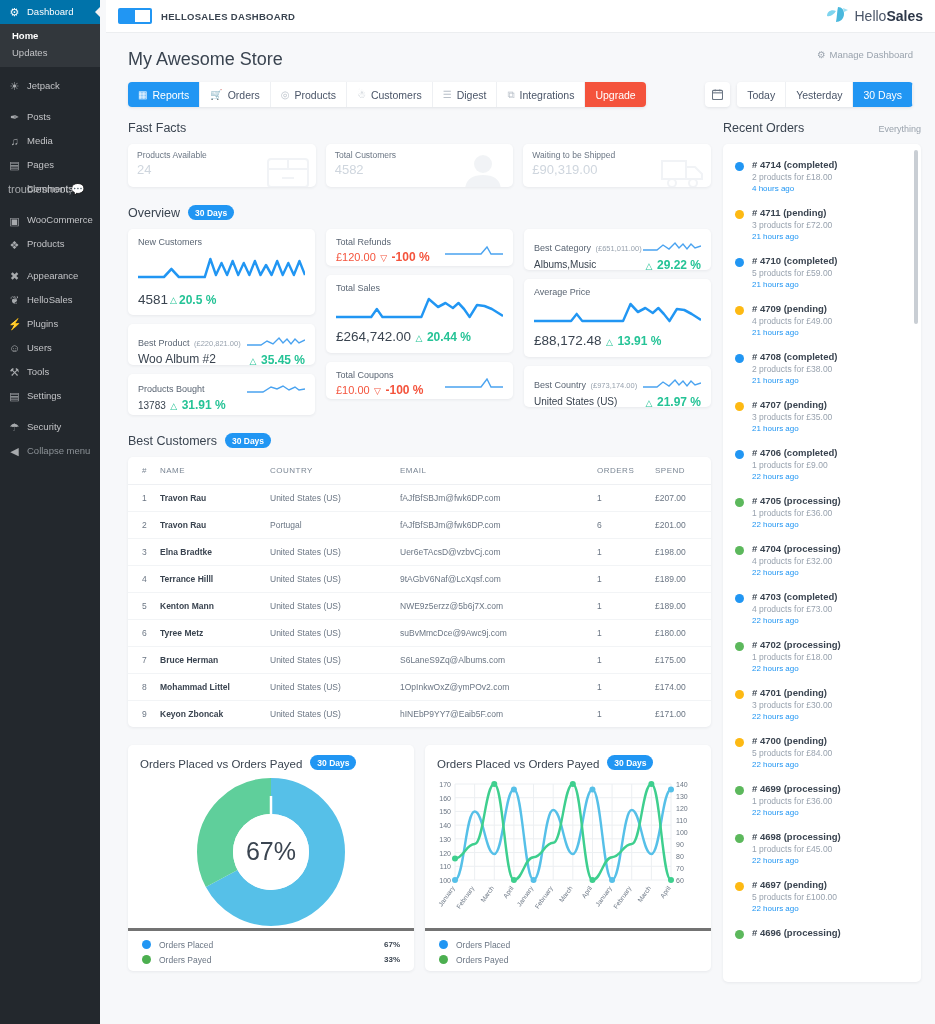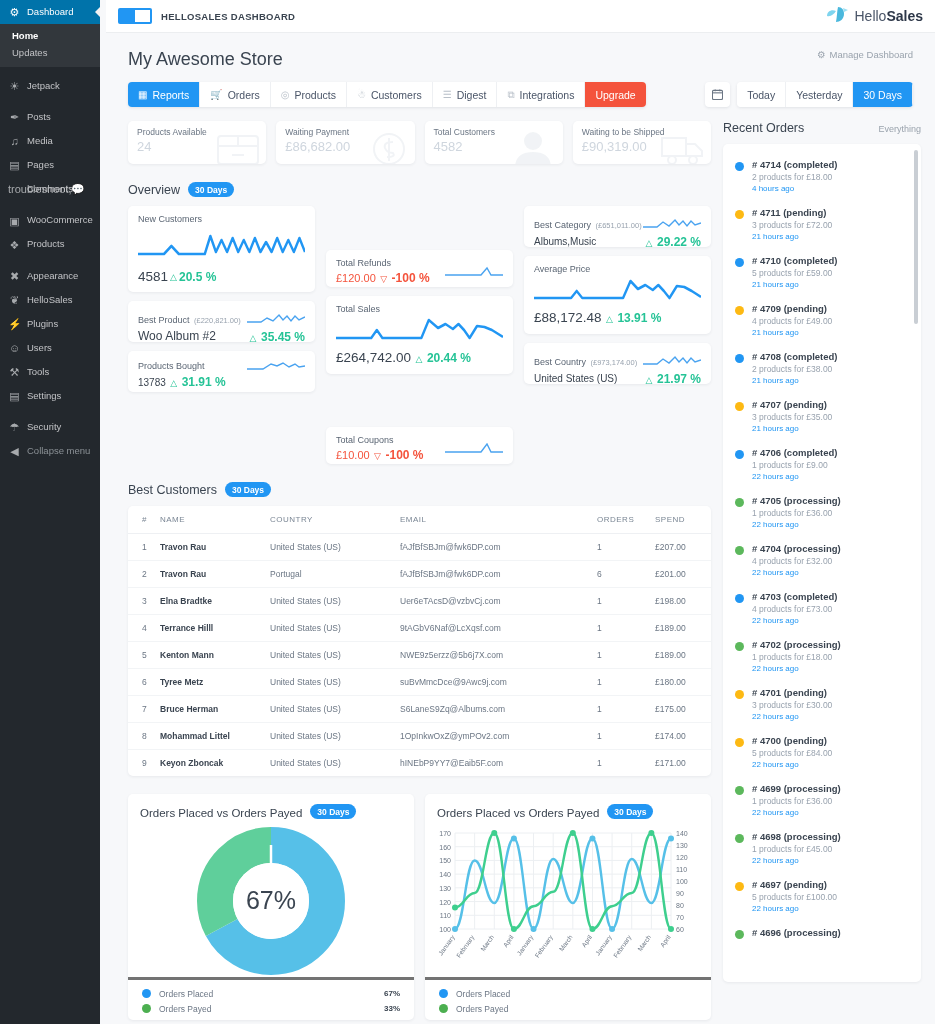--- a/index.html
+++ b/index.html
@@ -103,21 +103,21 @@
   .delta { font-size: 12px; color: #25c396; font-weight: bold; }
   .delta.down { color: #f4533c; }
   .caret { font-size: 9px; }
   .row-between { display: flex; align-items: center; justify-content: space-between; }
   .spark { display: block; }
 
   .card.tall { height: 86px; display: flex; flex-direction: column; }
   .card.tall .spark-wrap { flex: 1; display: flex; align-items: center; }
   .card.mid { height: 78px; display: flex; flex-direction: column; }
   .card.mid .spark-wrap { flex: 1; display: flex; align-items: center; }
-  .card.small { height: 37px; margin-top: 44px; }
+  .card.small { height: 37px; }
   .card.two { height: 41px; }
 
   
   .tbl-wrap { background: #fff; border-radius: 5px; box-shadow: 0 1px 3px rgba(30,40,60,.07); overflow: hidden; margin-bottom: 18px; }
   table { width: 100%; border-collapse: collapse; }
   thead th {
     font-size: 8px; color: #7a8694; font-weight: normal; letter-spacing: .5px;
     text-align: left; padding: 9px 6px; border-bottom: 1px solid #eef0f3;
   }
   tbody td { font-size: 8.5px; color: #6b7684; padding: 8px 6px; border-bottom: 1px solid #f2f4f6; }
@@ -300,38 +300,30 @@
           <button class="tbtn">Yesterday</button>
           <button class="tbtn active">30 Days</button>
         </div>
       </div>
     </div>
 
     <div class="content">
 
       <div class="left-col">
 
+        <div class="sec-title">Fast Facts</div>
         <div class="ff-row">
           <div class="ff-card">
             <div class="ff-label">Products Available</div>
             <div class="ff-value">24</div>
             <svg class="ff-art" width="48" height="38" viewBox="0 0 48 38">
               <rect x="4" y="6" width="40" height="28" rx="3" fill="none" stroke="#e6eaee" stroke-width="2"></rect>
               <line x1="4" y1="16" x2="44" y2="16" stroke="#e6eaee" stroke-width="2"></line>
               <line x1="24" y1="6" x2="24" y2="16" stroke="#e6eaee" stroke-width="2"></line>
               <line x1="18" y1="25" x2="30" y2="25" stroke="#e6eaee" stroke-width="2"></line>
-            </svg>
-          </div>
-          <div class="ff-card">
-            <div class="ff-label">Waiting Payment</div>
-            <div class="ff-value">£86,682.00</div>
-            <svg class="ff-art" width="48" height="38" viewBox="0 0 48 38">
-              <circle cx="26" cy="19" r="15" fill="none" stroke="#e6eaee" stroke-width="2"></circle>
-              <path d="M30 12 Q20 12 22 18 Q24 23 30 23 Q33 27 24 27" fill="none" stroke="#e6eaee" stroke-width="2"></path>
-              <line x1="26" y1="8" x2="26" y2="31" stroke="#e6eaee" stroke-width="2"></line>
             </svg>
           </div>
           <div class="ff-card">
             <div class="ff-label">Total Customers</div>
             <div class="ff-value">4582</div>
             <svg class="ff-art" width="52" height="40" viewBox="0 0 52 40">
               <circle cx="26" cy="13" r="9" fill="#e6eaee"></circle>
               <path d="M8 40 Q8 24 26 24 Q44 24 44 40 Z" fill="#e6eaee"></path>
             </svg>
           </div>

